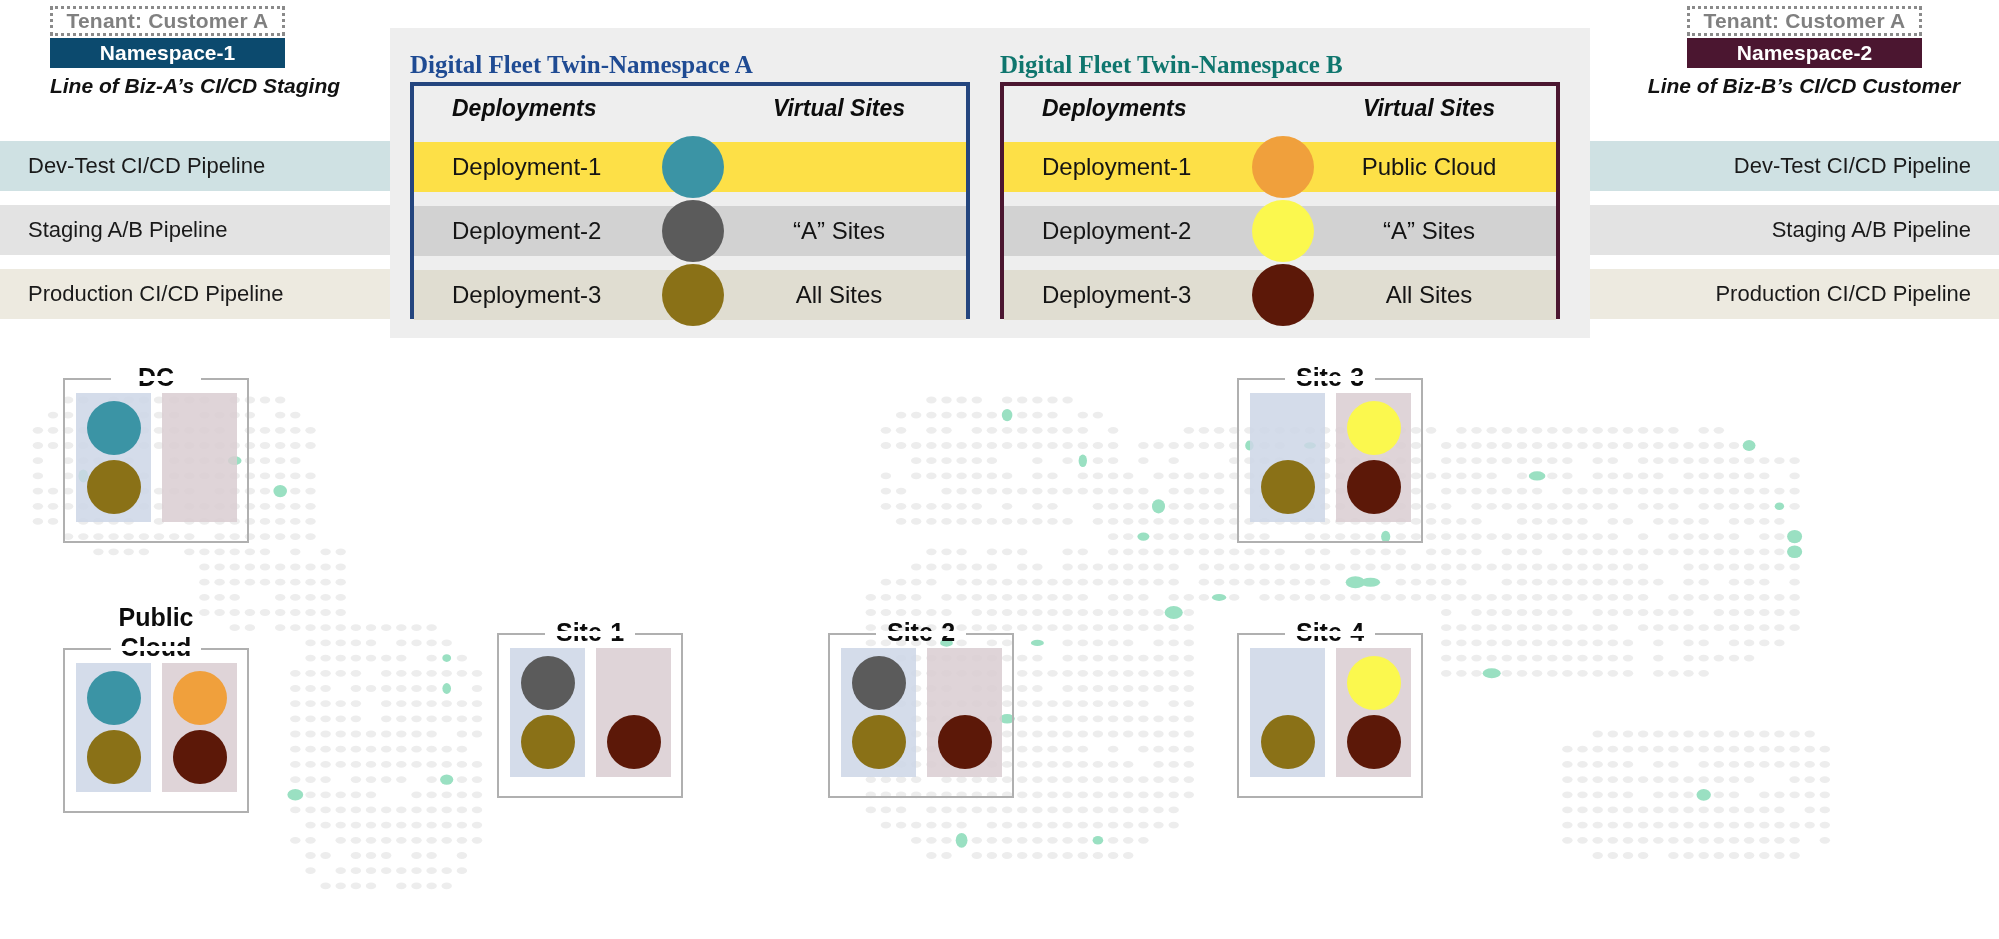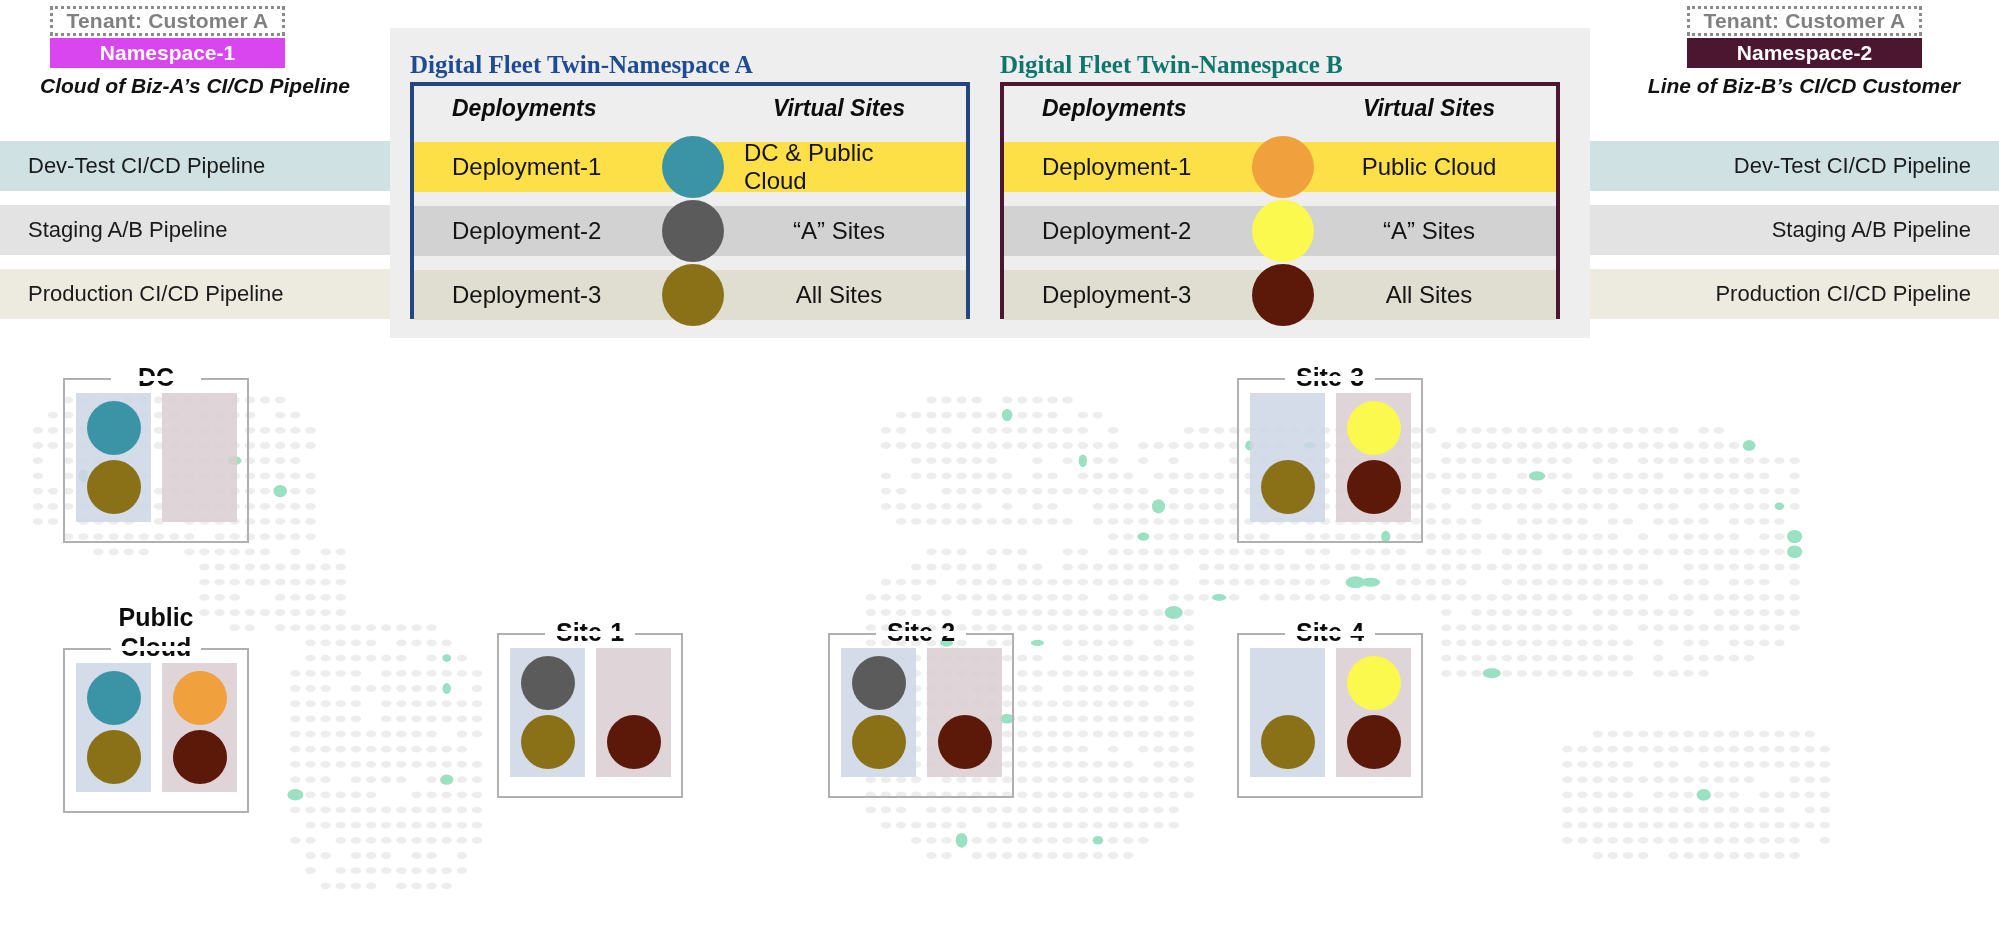--- a/index.html
+++ b/index.html
@@ -41,21 +41,21 @@
   }
   .tenant-left{left:50px;width:235px;}
   .tenant-right{left:78px;width:235px;}
 
   .ns-box{
     position:absolute;top:38px;height:30px;
     display:flex;align-items:center;justify-content:center;
     color:#ffffff;font-size:21px;font-weight:bold;
     box-sizing:border-box;
   }
-  .ns-left{left:50px;width:235px;background:#d946ef;}
+  .ns-left{left:50px;width:235px;background:#0c4a6e;}
   .ns-right{left:78px;width:235px;background:#4b1630;}
 
   .lob-title{
     position:absolute;top:74px;width:100%;
     text-align:center;
     font-size:21px;font-weight:bold;font-style:italic;color:#121212;
   }
 
   .lob-row{
     position:absolute;height:50px;width:100%;
@@ -159,21 +159,20 @@
     <div class="ns-table ns-a">
       <div class="ns-heading">Digital Fleet Twin-Namespace A</div>
       <div class="ns-frame">
         <div class="ns-colhead">
           <span class="colA">Deployments</span>
           <span class="colB">Virtual Sites</span>
         </div>
         <div class="ns-row nr1">
           <span class="ns-depl">Deployment-1</span>
           <span class="ns-dot" style="background: rgb(59, 148, 165);"></span>
-          <span class="ns-site">DC &amp; Public Cloud</span>
         </div>
         <div class="ns-row nr2">
           <span class="ns-depl">Deployment-2</span>
           <span class="ns-dot" style="background: rgb(91, 91, 91);"></span>
           <span class="ns-site">“A” Sites</span>
         </div>
         <div class="ns-row nr3">
           <span class="ns-depl">Deployment-3</span>
           <span class="ns-dot" style="background: rgb(138, 113, 23);"></span>
           <span class="ns-site">All  Sites</span>
@@ -203,21 +202,21 @@
           <span class="ns-dot" style="background: rgb(92, 24, 8);"></span>
           <span class="ns-site">All  Sites</span>
         </div>
       </div>
     </div>
   </div>
 
   <div class="lob lob-left">
     <div class="tenant-box tenant-left">Tenant: Customer A</div>
     <div class="ns-box ns-left">Namespace-1</div>
-    <div class="lob-title">Cloud of Biz-A’s CI/CD Pipeline</div>
+    <div class="lob-title">Line of Biz-A’s CI/CD Staging</div>
     <div class="lob-row r1">Dev-Test CI/CD Pipeline</div>
     <div class="lob-row r2">Staging A/B Pipeline</div>
     <div class="lob-row r3">Production CI/CD Pipeline</div>
   </div>
 
   <div class="lob lob-right">
     <div class="tenant-box tenant-right">Tenant: Customer A</div>
     <div class="ns-box ns-right">Namespace-2</div>
     <div class="lob-title">Line of Biz-B’s CI/CD Customer</div>
     <div class="lob-row r1">Dev-Test CI/CD Pipeline</div>

